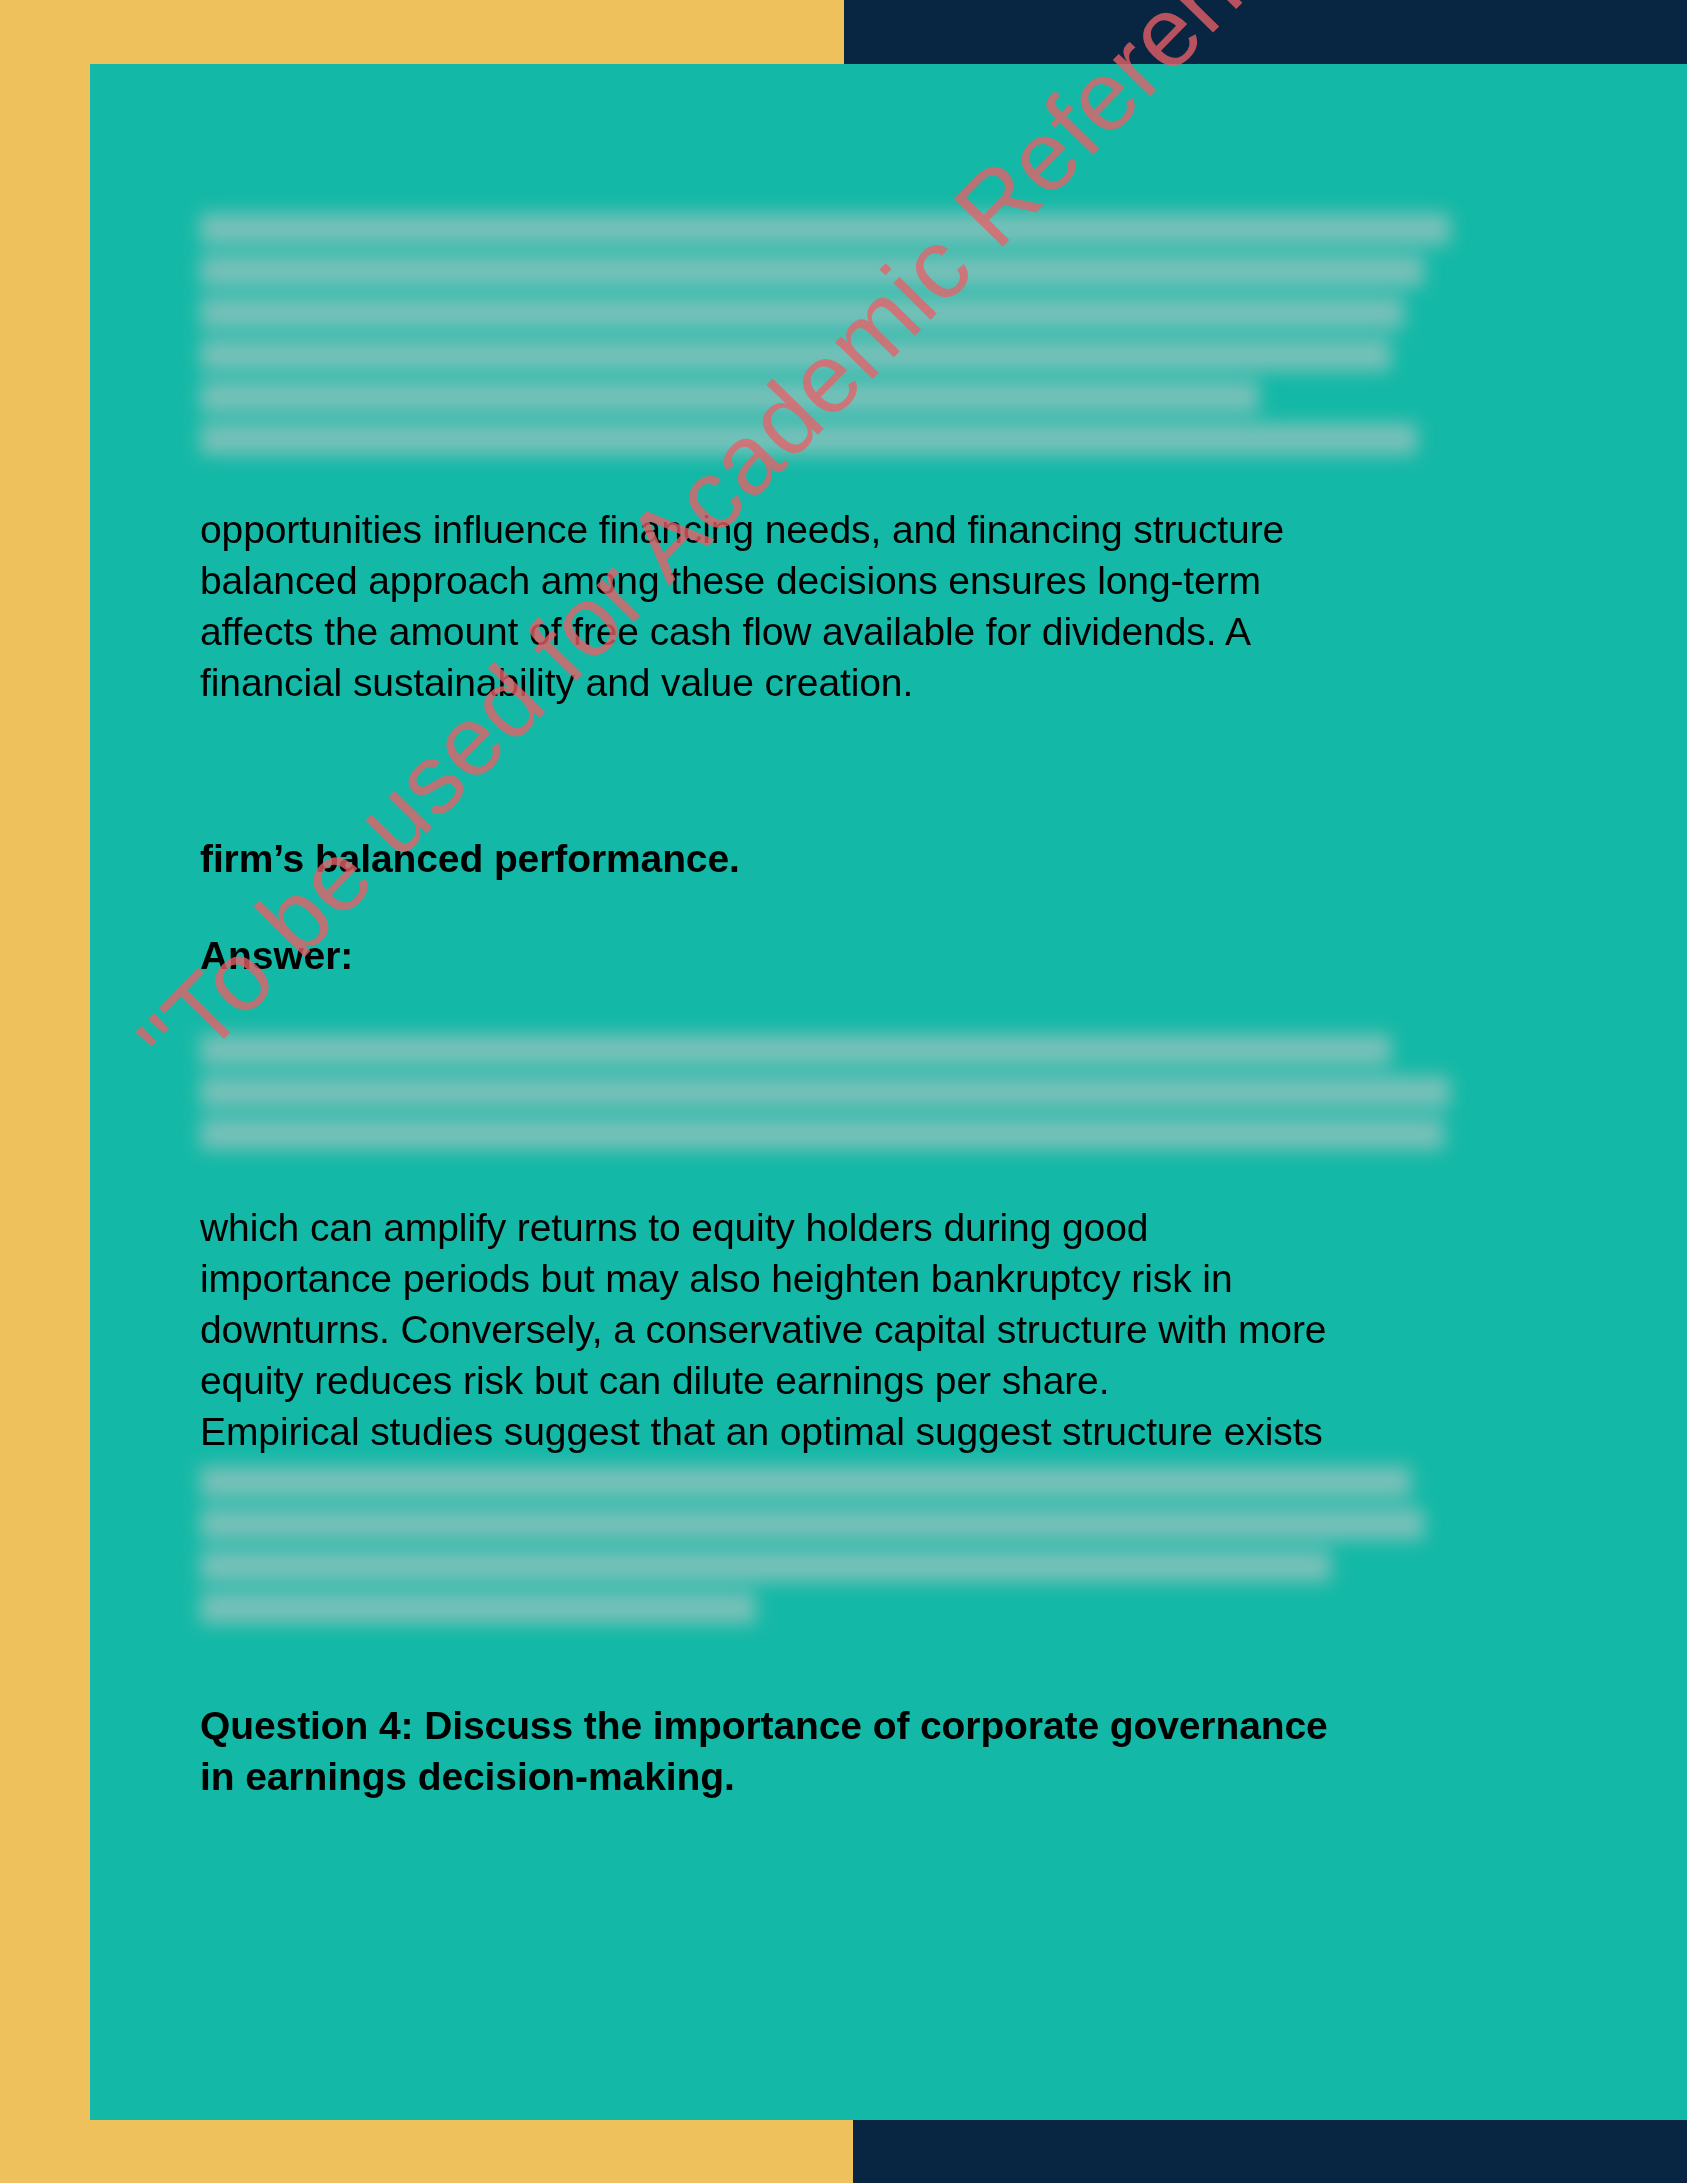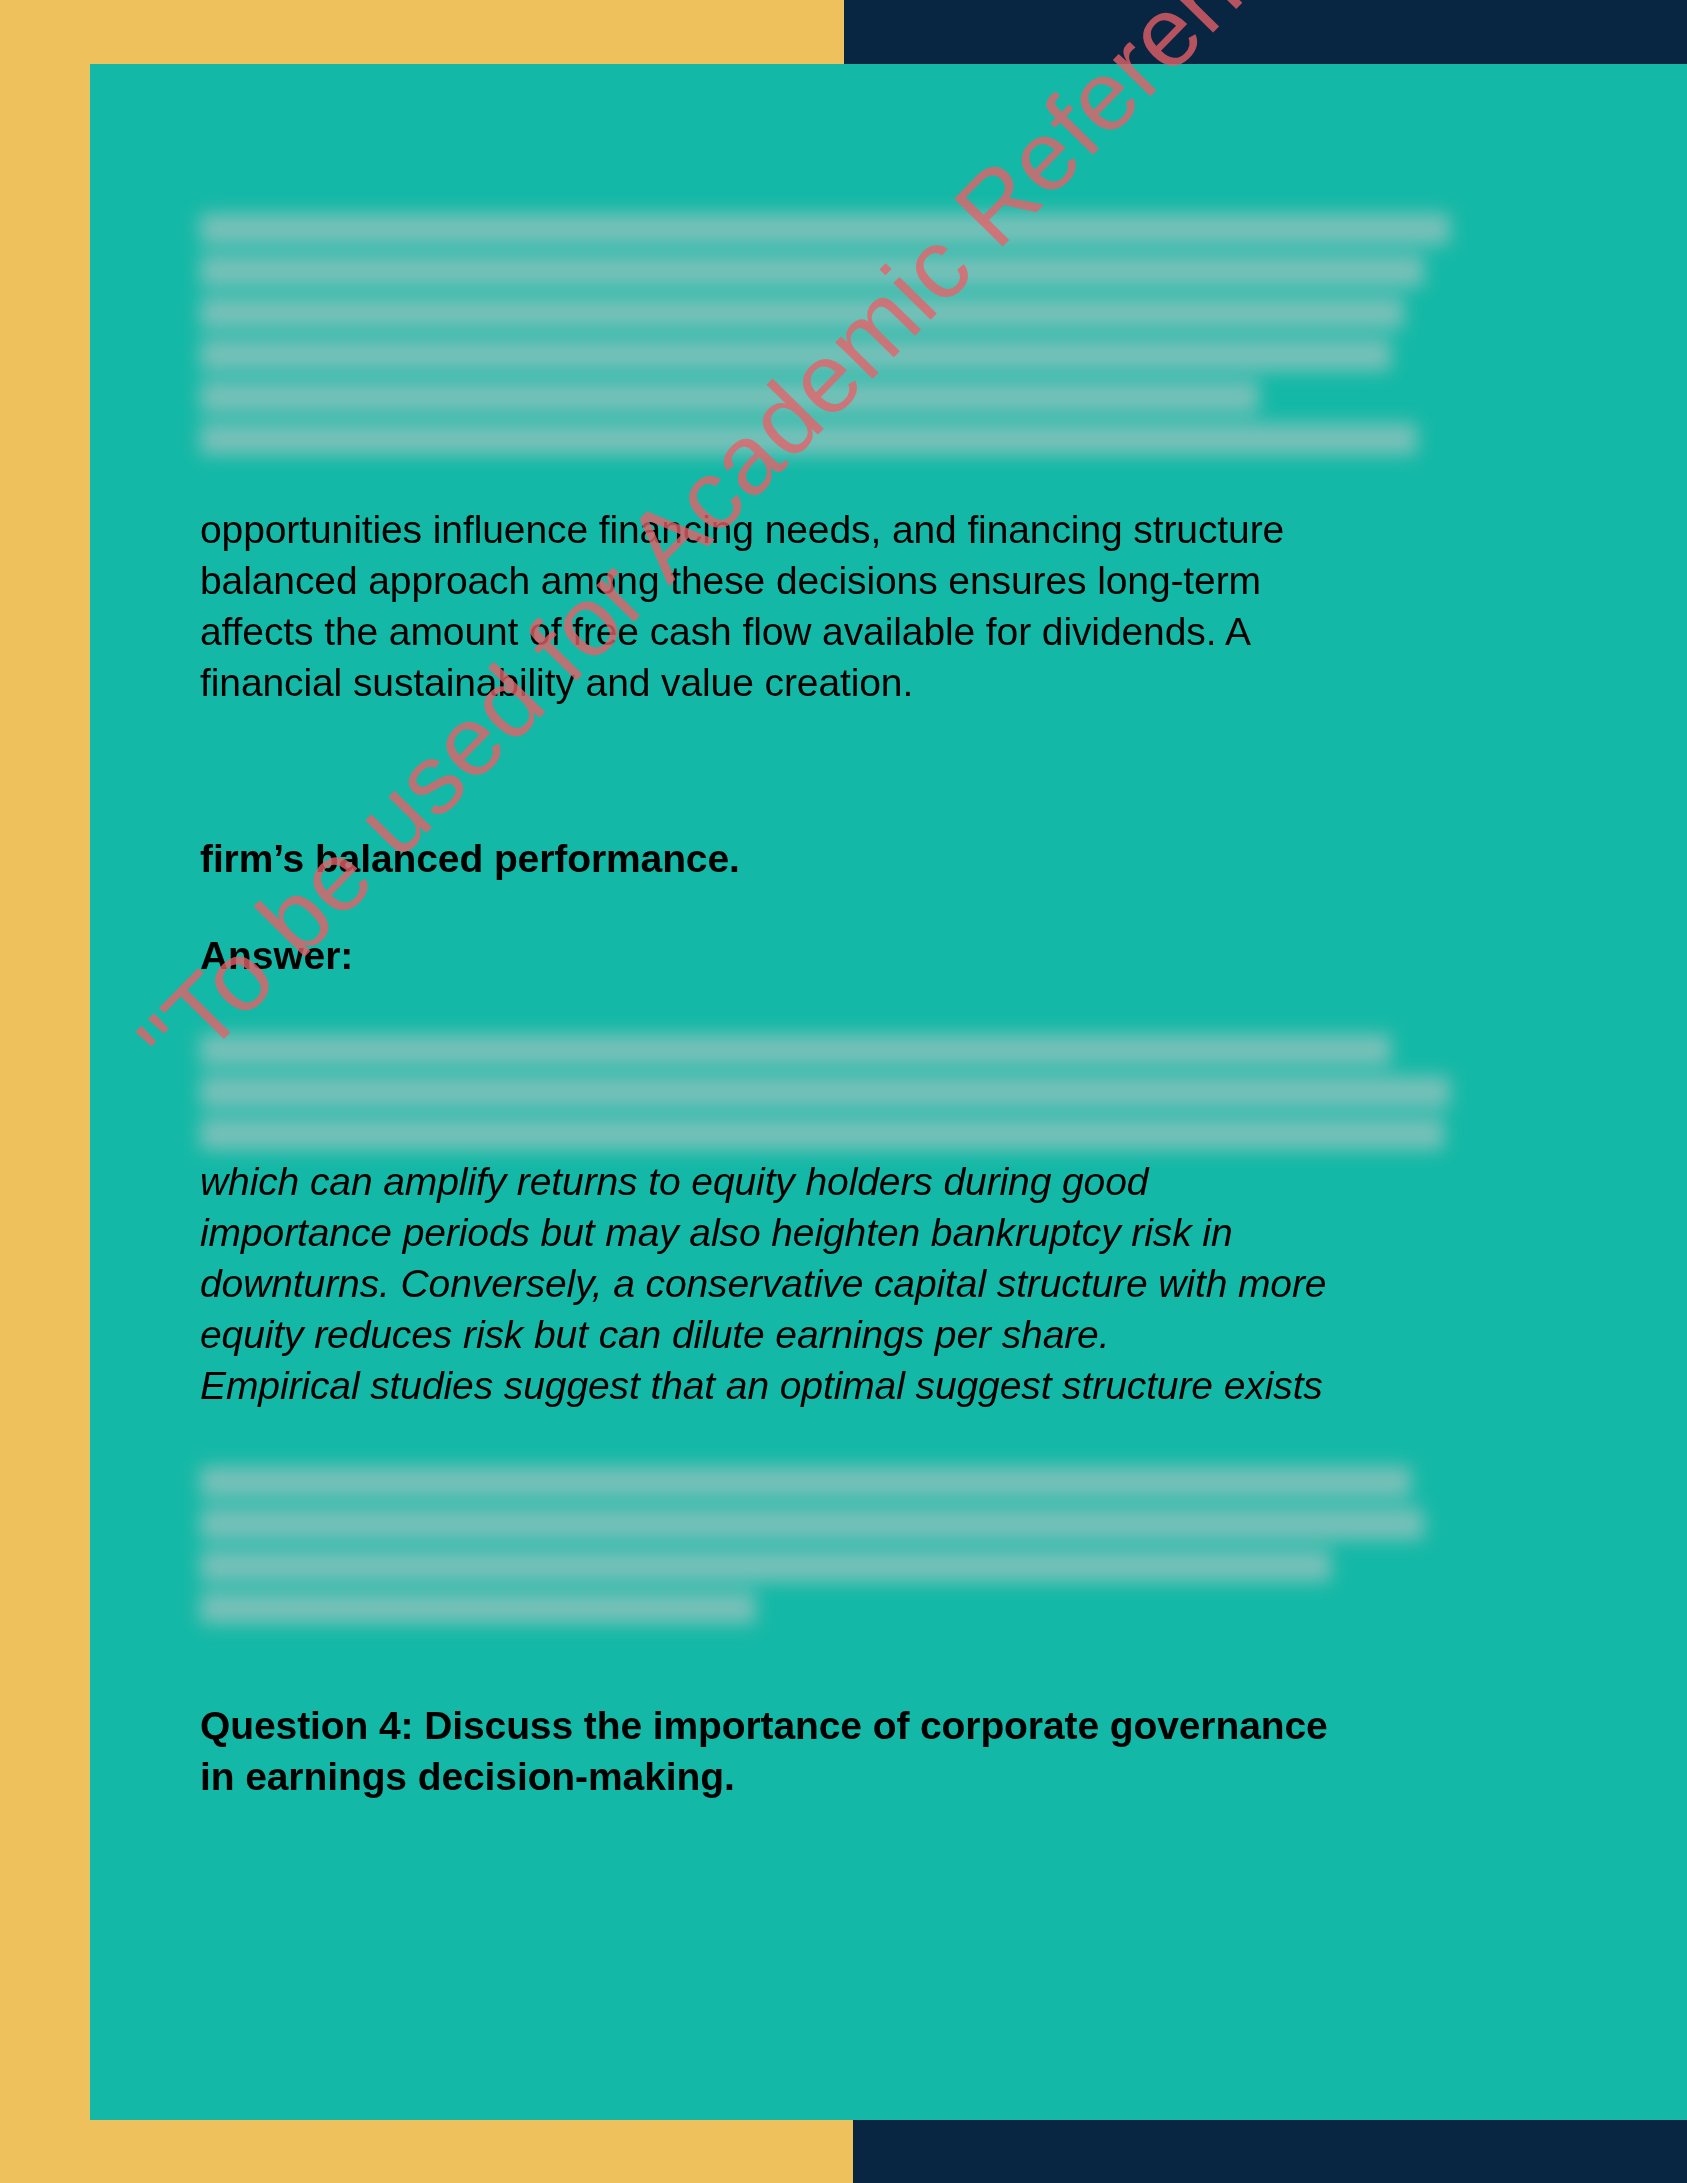--- a/index.html
+++ b/index.html
@@ -125,21 +125,21 @@
     <div class="para heading" style="top: 866px;">
       <div>Answer:</div>
     </div>
 
     <div class="blurred" style="top: 961px; width: 1250px;">
       <span class="blur-bar" style="width: 1191px;"></span>
       <span class="blur-bar" style="width: 1250px;"></span>
       <span class="blur-bar" style="width: 1244px;"></span>
     </div>
 
-    <div class="para" style="top: 1092px; font-style: italic;">
+    <div class="para" style="top: 1138px;">
       <div>which can amplify returns to equity holders during good</div>
       <div>importance periods but may also heighten bankruptcy risk in</div>
       <div>downturns. Conversely, a conservative capital structure with more</div>
       <div>equity reduces risk but can dilute earnings per share.</div>
       <div>Empirical studies suggest that an optimal suggest structure exists</div>
     </div>
 
     <div class="blurred" style="top: 1393px; width: 1244px;">
       <span class="blur-bar" style="width: 1211px;"></span>
       <span class="blur-bar" style="width: 1224px;"></span>

